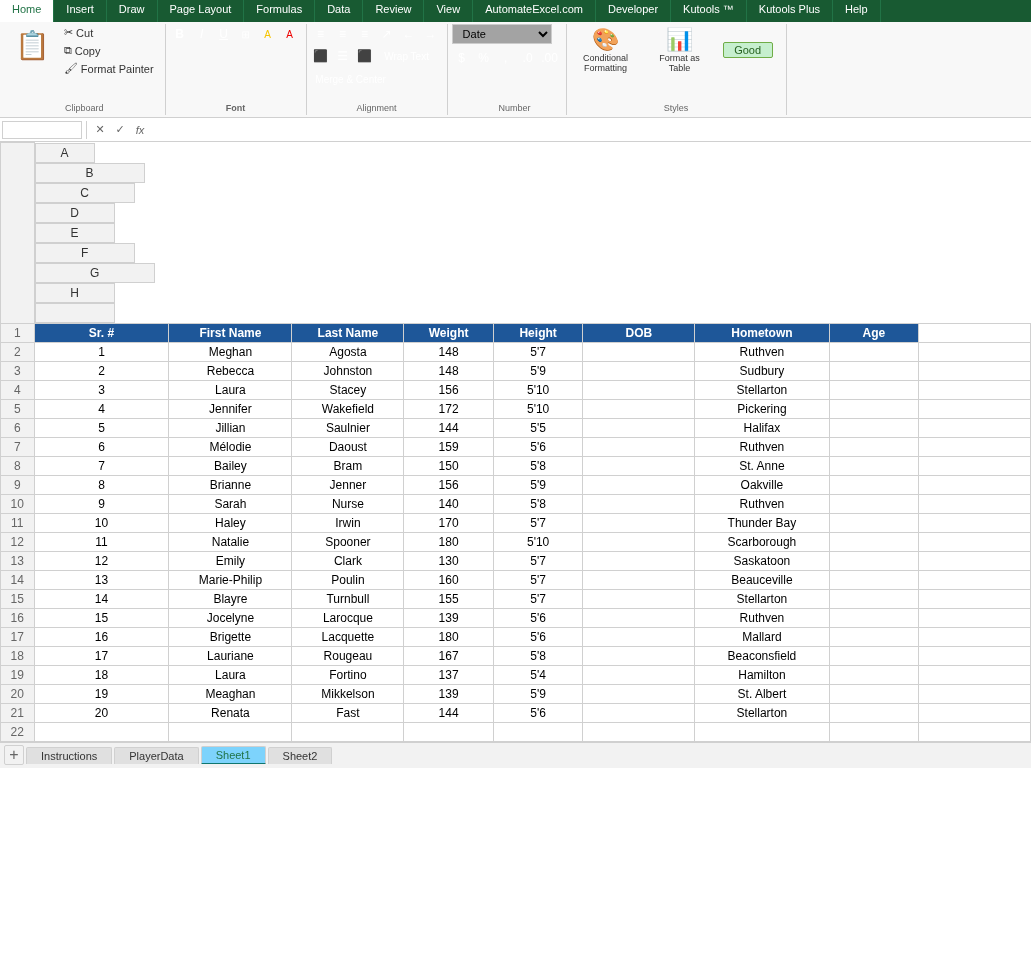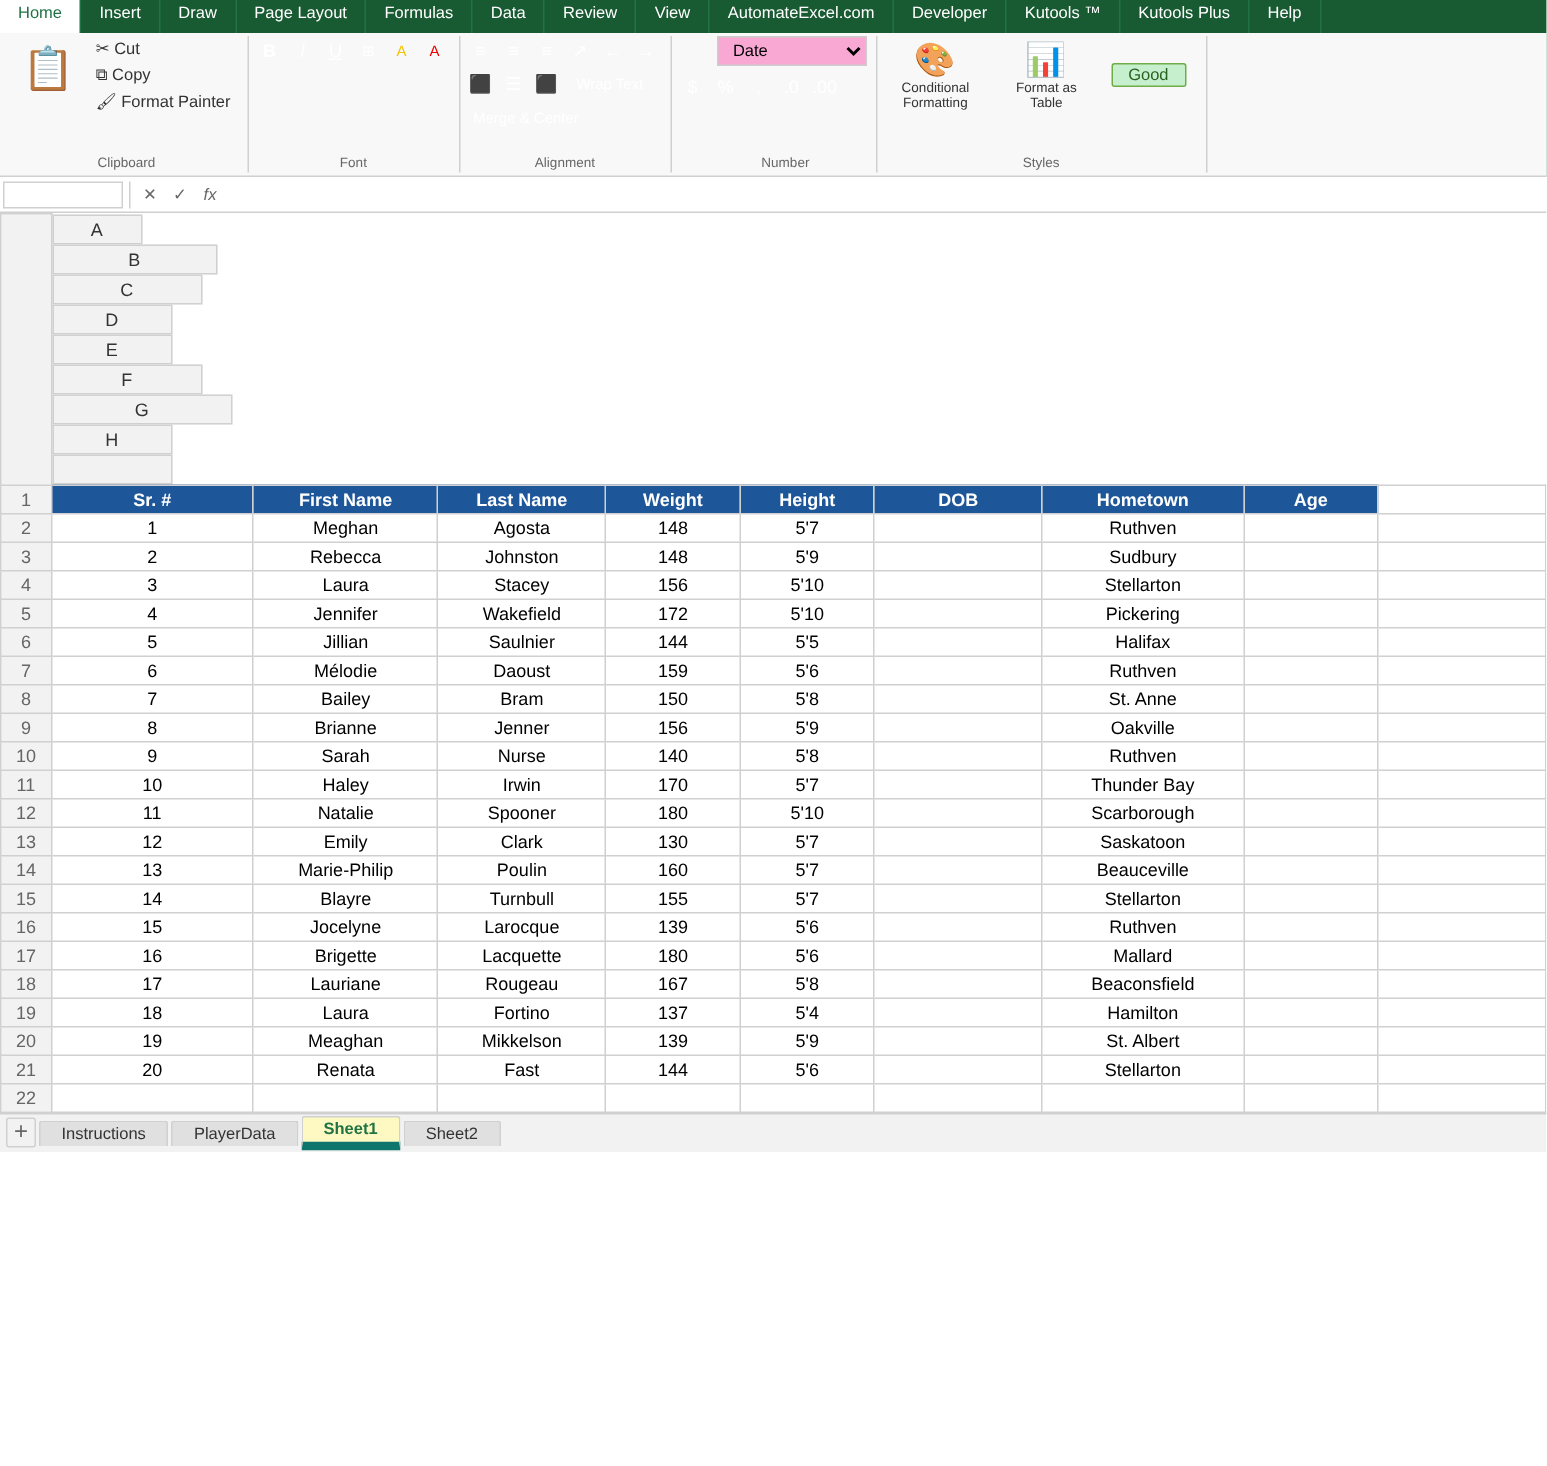--- a/index.html
+++ b/index.html
@@ -12,37 +12,37 @@
     .ribbon-tab.active { background: #fff; color: #217346; }
     .ribbon-content { background: #f8f8f8; border-bottom: 1px solid #d0d0d0; display: flex; align-items: stretch; padding: 2px 4px; height: 96px; }
     .ribbon-group-content { display: flex; flex-direction: row; align-items: flex-start; flex: 1; padding-bottom: 14px; gap: 2px; }
 
     
     .tb-btn { display: flex; flex-direction: column; align-items: center; justify-content: center; padding: 2px 4px; cursor: pointer; border: 1px solid transparent; border-radius: 2px; font-size: 10px; color: #333; min-width: 28px; }
     .tb-btn-small { display: flex; align-items: center; padding: 1px 4px; cursor: pointer; border: 1px solid transparent; border-radius: 2px; font-size: 11px; color: #333; }
 
     
     .font-section { display: flex; flex-direction: column; gap: 2px; padding-bottom: 14px; border-right: 1px solid #d0d0d0; padding-right: 6px; padding-left: 4px; position: relative; min-width: 120px; }
-    .font-section-label { font-size: 9px; color: #666; text-align: center; position: absolute; bottom: 2px; left: 0; right: 0; }
+    .font-section-label { font-size: 9px; color: #666; text-align: center; position: absolute; bottom: 2px; left: 0; right: 0; font-weight: bold; }
     .font-row { display: flex; gap: 2px; align-items: center; }
     .font-select { border: 1px solid #ccc; height: 20px; font-size: 11px; width: 130px; padding: 0 2px; background: #fff; }
     .font-size-select { border: 1px solid #ccc; height: 20px; font-size: 11px; width: 38px; padding: 0 2px; background: #fff; }
     .fmt-btn { width: 20px; height: 20px; border: 1px solid transparent; background: #f8f8f8; cursor: pointer; display: flex; align-items: center; justify-content: center; border-radius: 2px; font-size: 12px; }
     .fmt-btn.bold { font-weight: bold; }
     .fmt-btn.italic { font-style: italic; }
     .fmt-btn.underline { text-decoration: underline; }
 
     
     .align-section { display: flex; flex-direction: column; gap: 2px; padding-bottom: 14px; border-right: 1px solid #d0d0d0; padding-right: 6px; padding-left: 4px; position: relative; min-width: 130px; }
     .align-section-label { font-size: 9px; color: #666; text-align: center; position: absolute; bottom: 2px; left: 0; right: 0; }
 
     
     .number-section { display: flex; flex-direction: column; gap: 2px; padding-bottom: 14px; border-right: 1px solid #d0d0d0; padding-right: 6px; padding-left: 4px; position: relative; min-width: 100px; }
     .number-section-label { font-size: 9px; color: #666; text-align: center; position: absolute; bottom: 2px; left: 16px; right: 0; }
-    .number-dropdown { border: 1px solid #ccc; height: 20px; font-size: 11px; width: 100px; padding: 0 6px; background: #f9a8d4; margin-left: 26px; }
+    .number-dropdown { border: 1px solid #ccc; height: 20px; font-size: 11px; width: 100px; padding: 0 6px; background: #a3a3a3; }
 
     
     .styles-section { display: flex; flex-direction: column; padding-bottom: 14px; border-right: 1px solid #d0d0d0; padding-right: 6px; padding-left: 4px; position: relative; min-width: 220px; }
     .styles-section-label { font-size: 9px; color: #666; text-align: center; position: absolute; bottom: 2px; left: 0; right: 0; }
     .styles-row { display: flex; gap: 4px; align-items: center; }
     .cond-fmt-btn { display: flex; flex-direction: column; align-items: center; padding: 2px 4px; cursor: pointer; border: 1px solid transparent; font-size: 9px; color: #333; min-width: 60px; }
     .good-badge { background: #c6efce; color: #276221; border: 1px solid #70ad47; padding: 1px 6px; font-size: 11px; border-radius: 2px; min-width: 50px; text-align: center; }
 
     
     .formula-bar { display: flex; align-items: center; border-bottom: 1px solid #d0d0d0; height: 24px; background: #fff; padding: 0 2px; gap: 2px; }
@@ -61,21 +61,21 @@
     .table-container { overflow: auto; flex: 1; }
     .excel-table { border-collapse: collapse; width: 100%; }
     .excel-table td, .excel-table th { border: 1px solid #d0d0d0; padding: 2px 4px; font-size: 12px; white-space: nowrap; }
     .row-num { background: #f2f2f2; color: #666; text-align: center; min-width: 30px; width: 30px; font-size: 11px; border: 1px solid #d0d0d0; }
     .header-cell { background: #1e5799; color: #fff; text-align: center; font-weight: bold; padding: 4px 8px; border: 1px solid #1a4d85; }
     .data-cell { text-align: center; background: #fff; }
 
     
     .sheet-tabs { display: flex; align-items: center; background: #f2f2f2; border-top: 1px solid #d0d0d0; height: 26px; padding: 0 4px; gap: 2px; }
     .sheet-tab { padding: 2px 14px; border: 1px solid #d0d0d0; border-bottom: none; background: #e0e0e0; font-size: 11px; cursor: pointer; border-radius: 2px 2px 0 0; color: #333; }
-    .sheet-tab.active { background: #fef9c3; font-weight: bold; color: #217346; border-bottom: 6px solid #0f766e; }
+    .sheet-tab.active { background: #7dd3fc; font-weight: normal; color: #217346; border-bottom: 1px solid #0f766e; }
     .sheet-add-btn { width: 20px; height: 20px; display: flex; align-items: center; justify-content: center; cursor: pointer; font-size: 16px; color: #666; border: 1px solid #d0d0d0; border-radius: 2px; background: #f2f2f2; }
 
     
     .clipboard-section { display: flex; flex-direction: column; padding-bottom: 14px; border-right: 1px solid #d0d0d0; padding-right: 6px; padding-left: 4px; position: relative; min-width: 70px; }
     .clipboard-section-label { font-size: 9px; color: #666; text-align: center; position: absolute; bottom: 2px; left: 0; right: 0; }
 
     .col-a { width: 60px; }
     .col-b { width: 110px; }
     .col-c { width: 100px; }
     .col-d { width: 80px; }

